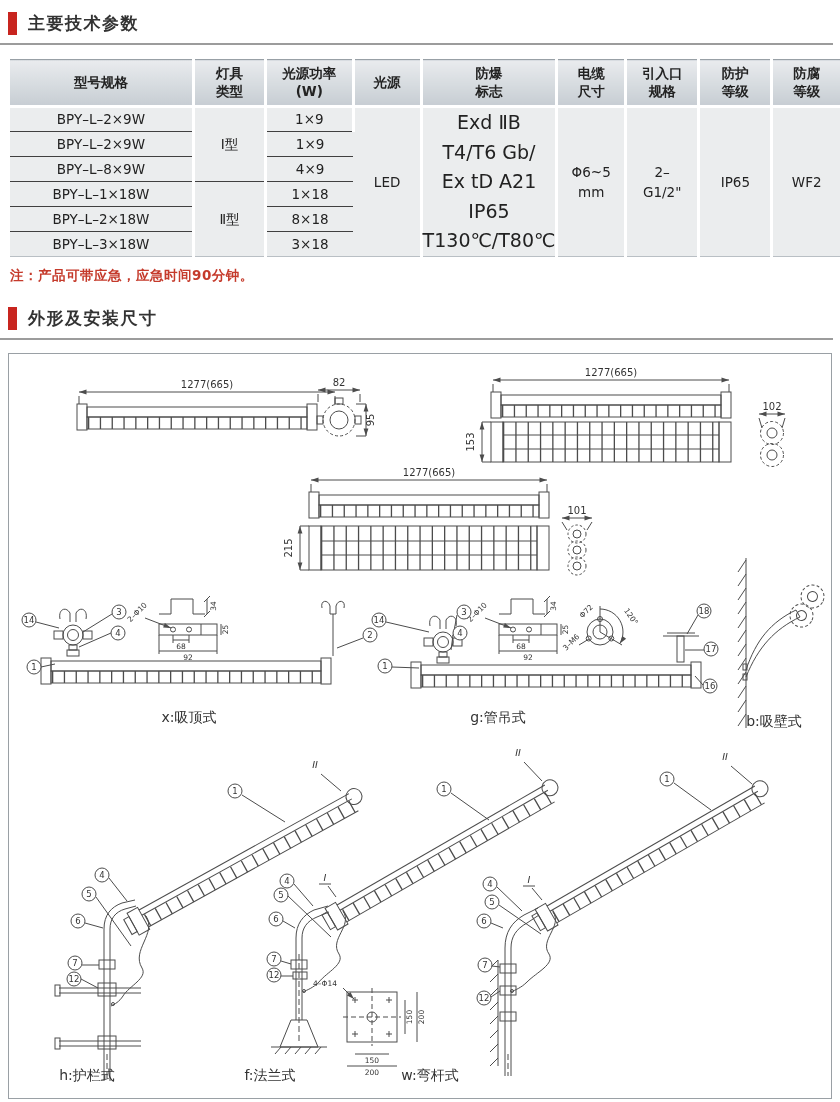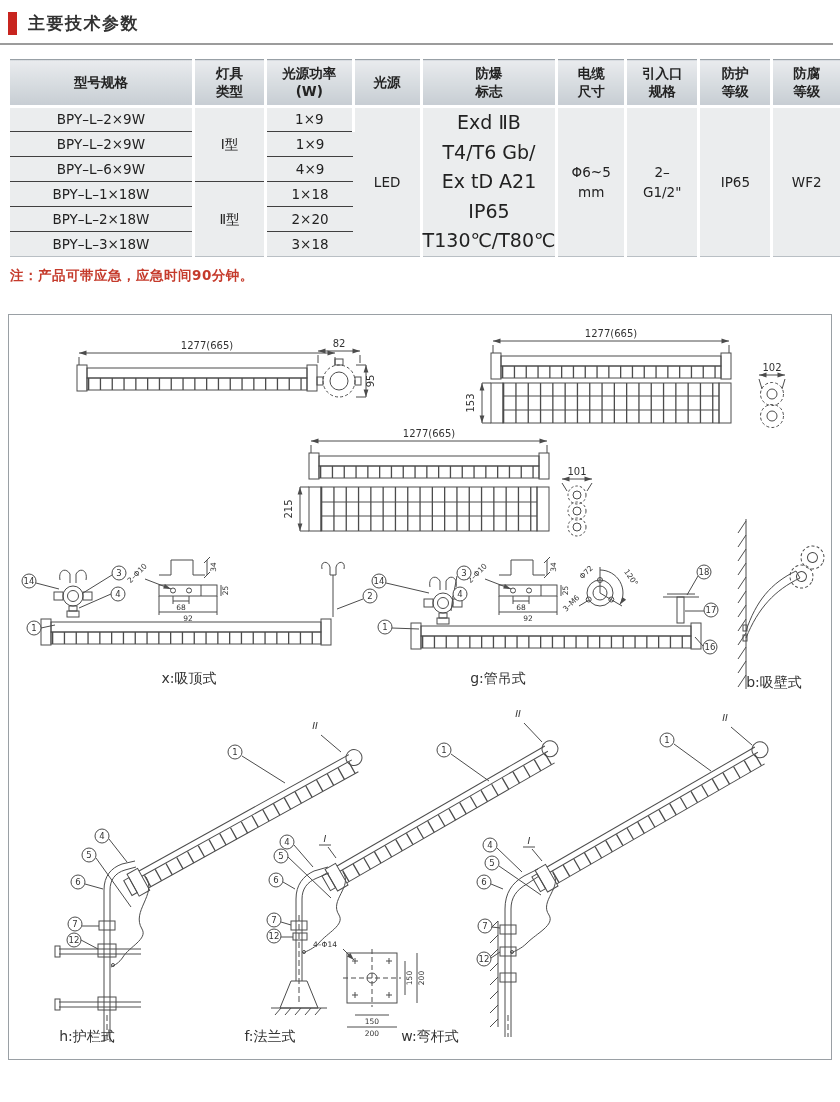--- a/index.html
+++ b/index.html
@@ -8,21 +8,21 @@
 .page{width:840px;height:1102px;background:#fff;padding-top:10px;overflow:hidden}
 .sec{display:flex;align-items:center;gap:11px;border-bottom:2px solid #9c9c9c;padding:2px 0 8px 8px;width:833px}
 .sec .bar{width:9px;height:23px;background:#c8251f}
 .sec h2{font-size:17px;color:#333;font-weight:bold;letter-spacing:1.5px}
 .tbl{border-collapse:collapse;margin:14px 0 0 10px;border-top:1px solid #98a0a6;border-bottom:1px solid #b9bfc4;table-layout:fixed}
 .tbl th{background:linear-gradient(180deg,#e9ebee 0%,#d6dbdf 55%,#c7cdd3 100%);height:47px;font-size:13.5px;color:#222;font-weight:bold;border-right:3px solid #fff;border-bottom:3px solid #fff;white-space:pre-line;line-height:1.3;text-align:center}
 .tbl td{background:#ebedee;text-align:center;font-size:13.5px;color:#222;height:25px;border-right:3px solid #fff;border-top:1px solid #404040;white-space:pre-line;line-height:1.5;vertical-align:middle}
 .tbl tr.r0 td{border-top:none}
 .tbl th:last-child,.tbl td:last-child{border-right:none}
 .tbl td.exm{font-size:19px;line-height:1.55}
-.note{color:#c53a2b;font-size:13.5px;font-weight:bold;margin:10px 0 29px 10px;letter-spacing:.5px}
+.note{color:#c53a2b;font-size:13.5px;font-weight:bold;margin:10px 0 20px 10px;letter-spacing:.5px}
 .panel{width:824px;height:746px;margin:13px 0 0 8px;border:1px solid #9aa0a5}
 svg .ln{stroke:#4c4c4c;fill:none;stroke-width:1}
 svg .st{stroke:#4c4c4c;fill:none}
 svg text{fill:#333;font-family:"DejaVu Sans","Liberation Sans",sans-serif}
 svg .dim{font-size:10px}
 svg .dimS{font-size:7.5px}
 svg .lbl{font-size:14px}
 svg .co circle{fill:#fff;stroke:#4c4c4c;stroke-width:1}
 svg .co text{font-size:8.5px;text-anchor:middle}
 svg .mk{font-size:9.5px;font-style:italic}
@@ -84,41 +84,45 @@
         <td rowspan="6">2–
 G1/2"</td>
         <td rowspan="6">IP65</td>
         <td rowspan="6">WF2</td>
       </tr>
       <tr>
         <td>BPY–L–2×9W</td>
         <td>1×9</td>
       </tr>
       <tr>
-        <td>BPY–L–6×9W</td>
+        <td>BPY–L–8×9W</td>
         <td>4×9</td>
       </tr>
       <tr>
         <td>BPY–L–1×18W</td>
         <td rowspan="3">Ⅱ型</td>
         <td>1×18</td>
       </tr>
       <tr>
         <td>BPY–L–2×18W</td>
-        <td>2×20</td>
+        <td>8×18</td>
       </tr>
       <tr>
         <td>BPY–L–3×18W</td>
         <td>3×18</td>
       </tr>
     </tbody>
   </table>
 
   <div class="note">注：产品可带应急，应急时间90分钟。</div>
 
+  <div class="sec">
+    <span class="bar"></span>
+    <h2>外形及安装尺寸</h2>
+  </div>
 
   <div class="panel">
   <svg width="822" height="744" viewBox="0 0 822 744">
     <defs>
       <path id="ah" d="M0,0L-7.5,2.4L-7.5,-2.4Z" fill="#4c4c4c"></path>
       <g id="tubeH">
         <rect class="ln" x="0" y="2" width="10" height="26"></rect>
         <rect class="ln" x="230" y="2" width="10" height="26"></rect>
         <rect class="ln" x="10" y="5" width="220" height="10"></rect>
         <line class="st" x1="11" y1="21" x2="229" y2="21" stroke-width="12" stroke-dasharray="1.3,10.5"></line>

